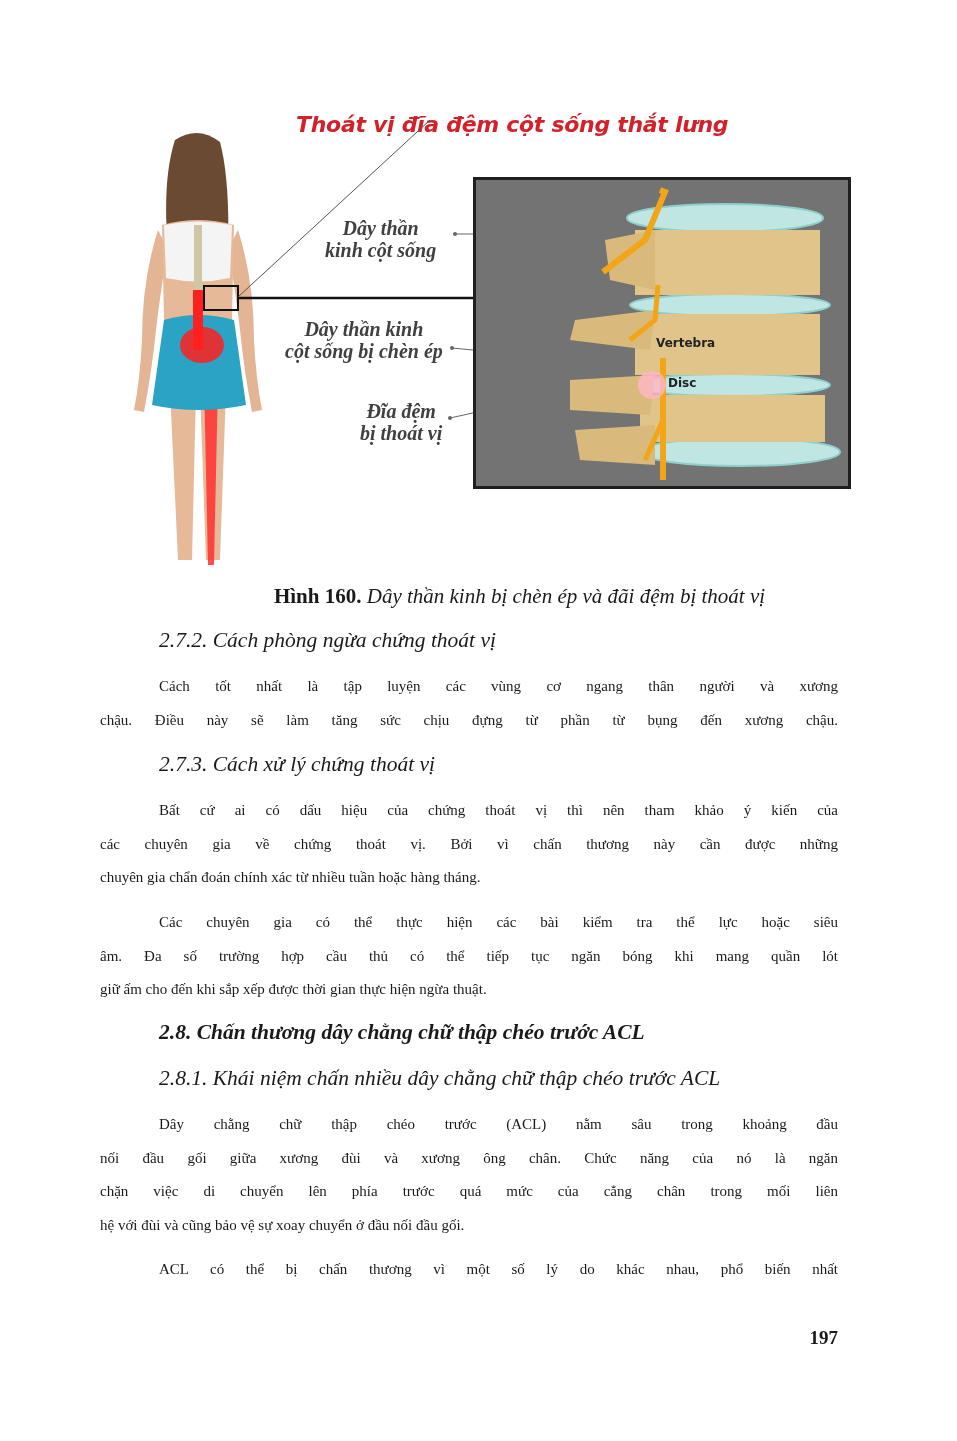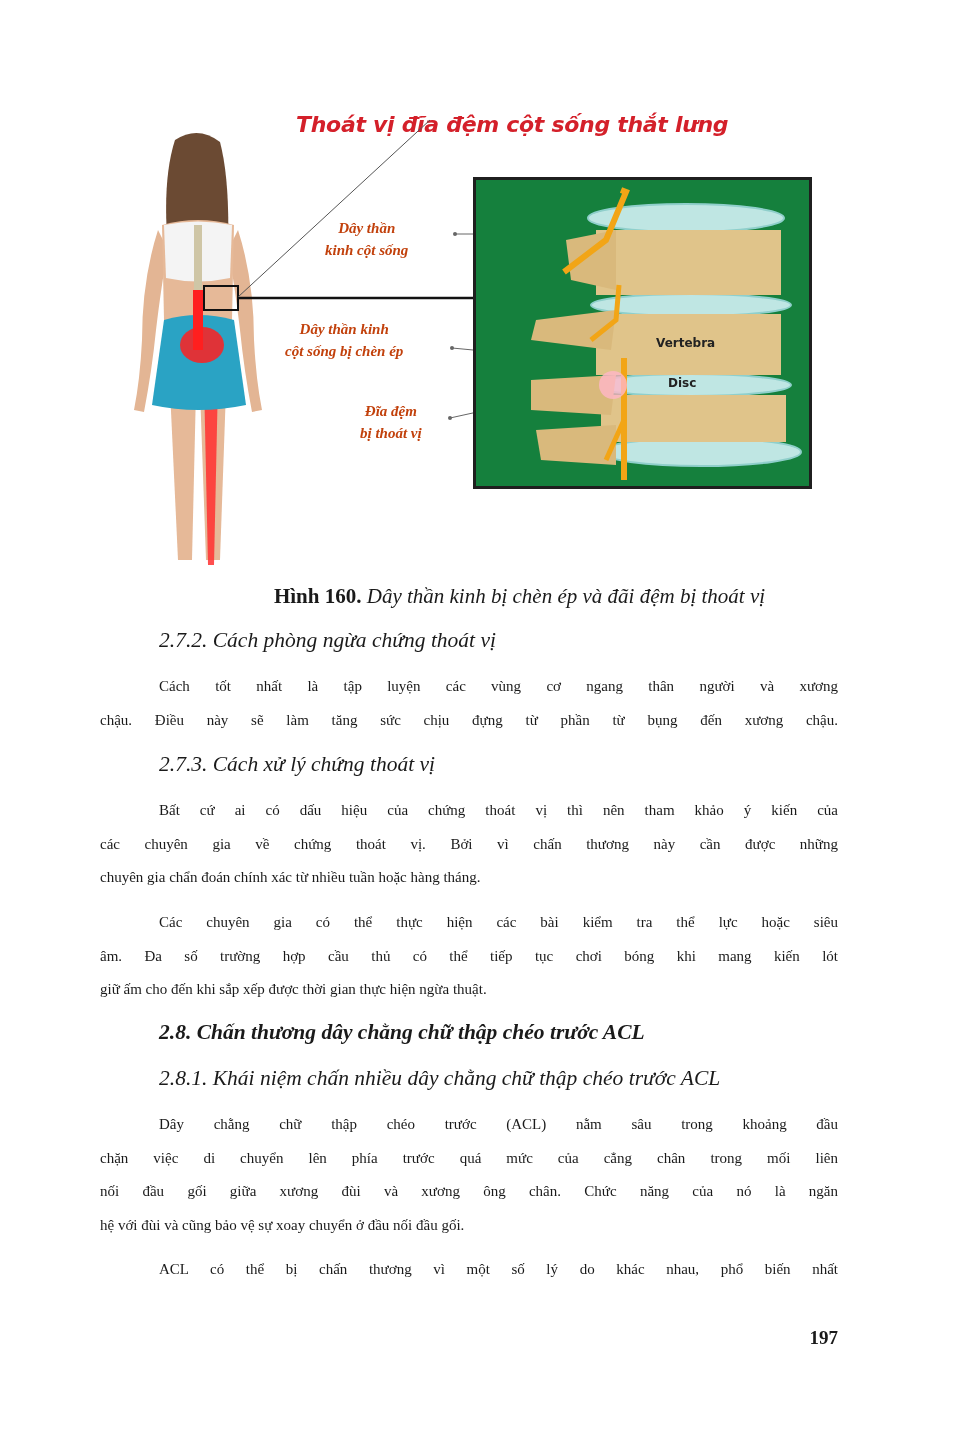--- a/index.html
+++ b/index.html
@@ -1,24 +1,24 @@
 <!DOCTYPE html>
 <html><head>
 <meta charset="utf-8">
 <style>
   html, body { margin:0; padding:0; background:#ffffff; }
   body { width:957px; height:1441px; position:relative; overflow:hidden;
          font-family:"Liberation Serif", "DejaVu Serif", serif; color:#1a1a1a; }
   .figure { position:absolute; left:120px; top:100px; width:700px; height:465px; }
   .fig-title { position:absolute; left:176px; top:12px; font-size:22px; font-style:italic; font-weight:bold;
                color:#d4202a; font-family:"DejaVu Sans", sans-serif; letter-spacing:-0.3px; white-space:nowrap; }
-  .callout { position:absolute; font-style:italic; font-weight:bold; font-size:15px; line-height:22px;
-             color:#c2410c; text-align:center; white-space:nowrap; }
+  .callout { position:absolute; font-style:italic; font-weight:bold; font-size:20px; line-height:22px;
+             color:#404040; text-align:center; white-space:nowrap; }
   .inset { position:absolute; left:353px; top:77px; width:333px; height:306px; border:3px solid #1f1f1f;
-           background:#15803d; overflow:hidden; }
+           background:#737373; overflow:hidden;padding-left:39px; }
   .inset-label { position:absolute; font-family:"DejaVu Sans", sans-serif; font-weight:bold; font-size:12px; color:#222; }
   .caption { position:absolute; left:0; width:957px; top:584px; text-align:center; font-size:21px;padding-left:41px; }
   .caption b { font-weight:bold; }
   .caption i { font-style:italic; }
   .p { position:absolute; left:100px; width:738px; font-size:15px; line-height:33.5px; text-align:justify; }
   .p .first { display:block; text-indent:59px; }
   .h { position:absolute; left:159px; font-size:21.5px; font-style:italic; white-space:nowrap; }
   .h.bold { font-weight:bold; }
   .page-num { position:absolute; right:119px; top:1327px; font-size:19px; font-weight:bold; }
   .jl { text-align-last:justify; }
@@ -121,31 +121,31 @@
 <div class="h" style="top:752px;">2.7.3. Cách xử lý chứng thoát vị</div>
 
 <div class="p" style="top:794px;">
   <span class="first jl">Bất cứ ai có dấu hiệu của chứng thoát vị thì nên tham khảo ý kiến của</span>
   <span style="display:block;" class="jl">các chuyên gia về chứng thoát vị. Bởi vì chấn thương này cần được những</span>
   <span style="display:block;">chuyên gia chẩn đoán chính xác từ nhiều tuần hoặc hàng tháng.</span>
 </div>
 
 <div class="p" style="top:906px;">
   <span class="first jl">Các chuyên gia có thể thực hiện các bài kiểm tra thể lực hoặc siêu</span>
-  <span style="display:block;" class="jl">âm. Đa số trường hợp cầu thủ có thể tiếp tục chơi bóng khi mang kiến lót</span>
+  <span style="display:block;" class="jl">âm. Đa số trường hợp cầu thủ có thể tiếp tục ngăn bóng khi mang quần lót</span>
   <span style="display:block;">giữ ấm cho đến khi sắp xếp được thời gian thực hiện ngừa thuật.</span>
 </div>
 
 <div class="h bold" style="top:1020px;">2.8. Chấn thương dây chằng chữ thập chéo trước ACL</div>
 <div class="h" style="top:1066px;">2.8.1. Khái niệm chấn nhiều dây chằng chữ thập chéo trước ACL</div>
 
 <div class="p" style="top:1108px;">
   <span class="first jl">Dây chằng chữ thập chéo trước (ACL) nằm sâu trong khoảng đầu</span>
+  <span style="display:block;" class="jl">nối đầu gối giữa xương đùi và xương ông chân. Chức năng của nó là ngăn</span>
   <span style="display:block;" class="jl">chặn việc di chuyển lên phía trước quá mức của cẳng chân trong mối liên</span>
-  <span style="display:block;" class="jl">nối đầu gối giữa xương đùi và xương ông chân. Chức năng của nó là ngăn</span>
   <span style="display:block;">hệ với đùi và cũng bảo vệ sự xoay chuyển ở đầu nối đầu gối.</span>
 </div>
 
 <div class="p" style="top:1253px;">
   <span class="first jl">ACL có thể bị chấn thương vì một số lý do khác nhau, phổ biến nhất</span>
 </div>
 
 <div class="page-num">197</div>
 
 </body></html>

